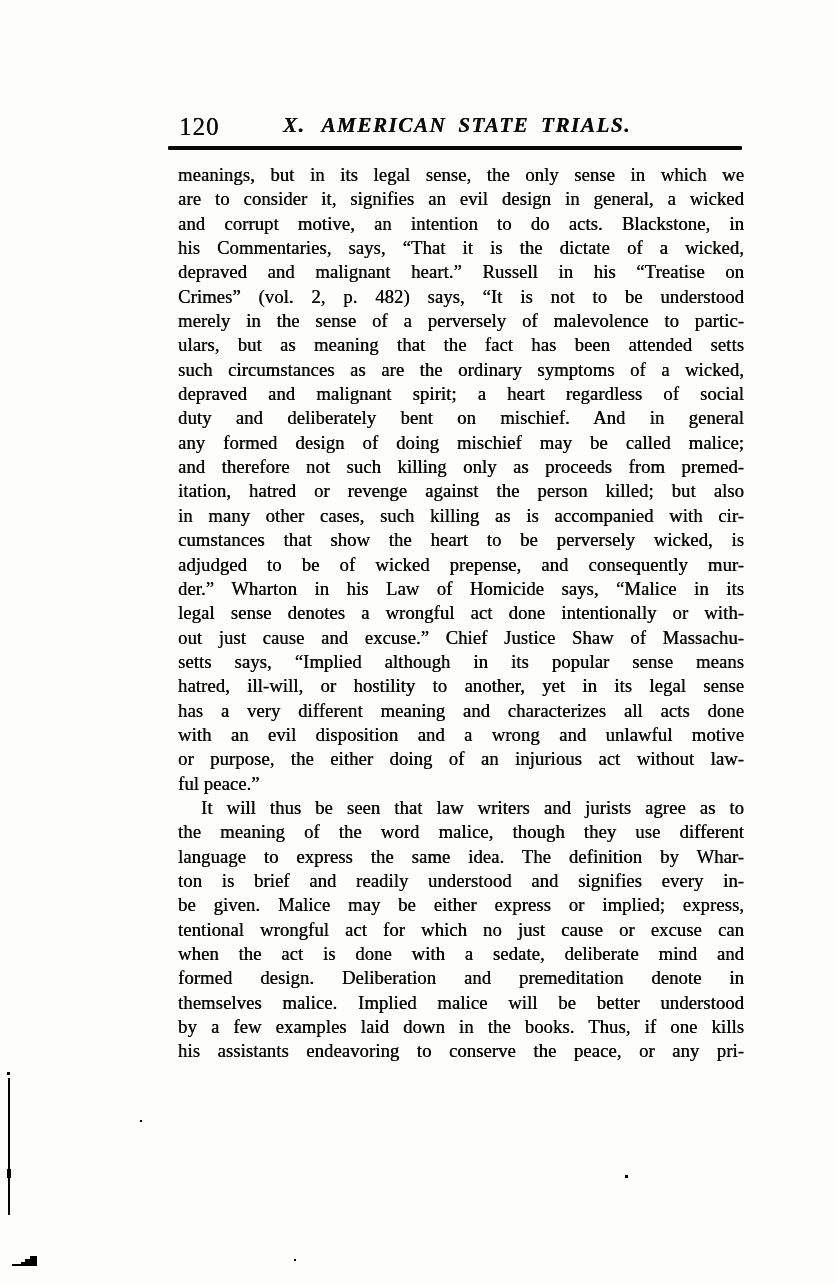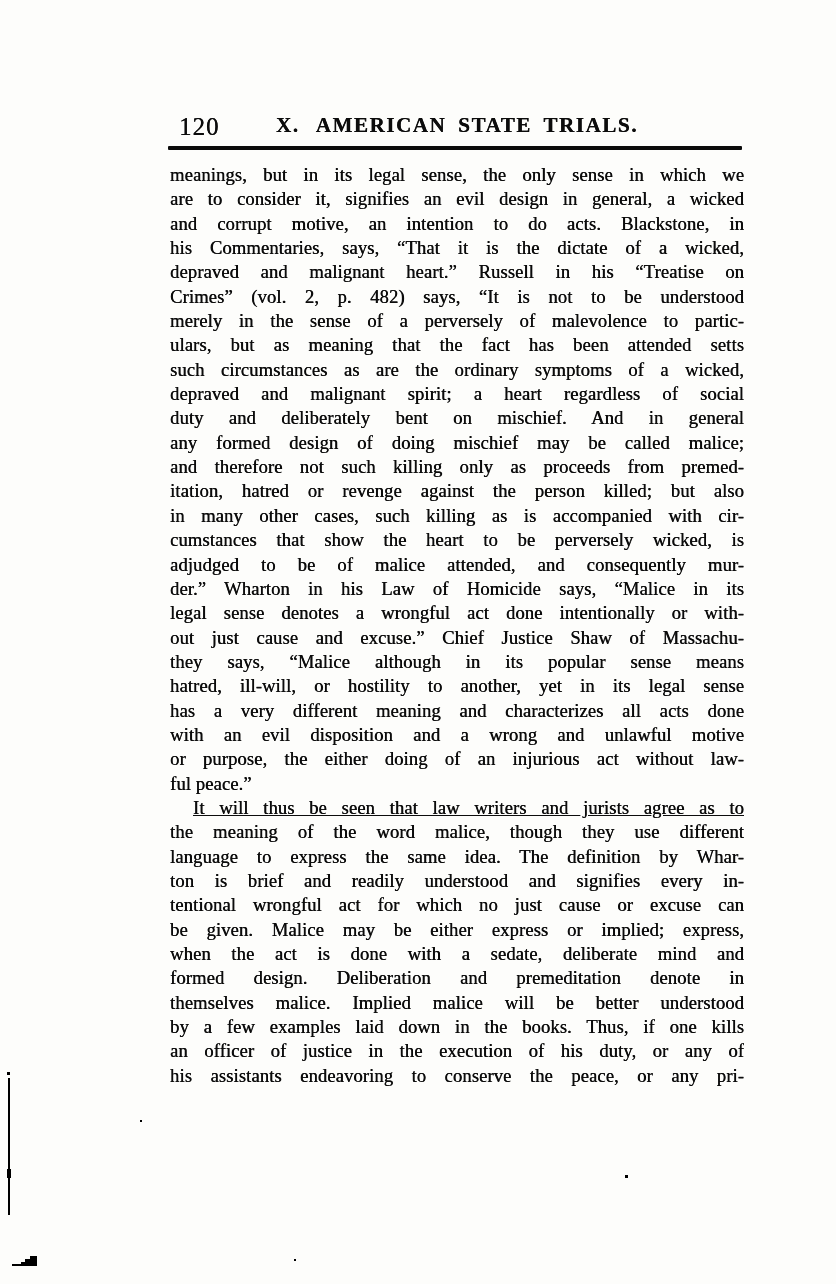--- a/index.html
+++ b/index.html
@@ -31,20 +31,21 @@
     font-size: 25px;
     letter-spacing: 1px;
     text-shadow: 0.3px 0 0 currentColor;
   }
   .header-title {
     position: absolute;
     left: 0;
     right: 0;
     top: 3px;
     text-align: center;
+    font-style: italic;
     font-weight: bold;
     font-size: 21px;
     letter-spacing: 1.6px;
     word-spacing: 5px;
     text-shadow: 0.3px 0 0 currentColor;
   }
   .header-title .section-number {
     margin-right: 16px;
   }
   .header-rule {
@@ -66,27 +67,27 @@
     text-shadow: 0.35px 0 0 currentColor; 
   }
   .line {
     height: 24.35px;
     line-height: 24.35px;
     overflow: hidden;
     text-align: justify;
     text-align-last: justify;
     letter-spacing: 0.1px;
     white-space: normal;
+    margin-left: 8px;
   }
   .line.lastline {
     text-align-last: left;
   }
   .line.indent {
     text-indent: 23px;
-    text-decoration: underline;
   }
   
   .artifact {
     position: absolute;
     background: #000;
   }
   .margin-line       { left: 8px;  top: 1078px; width: 1.6px; height: 137px; }
   .margin-line-dot   { left: 7px;  top: 1072px; width: 2.5px; height: 3px; }
   .margin-line-nub   { left: 7px;  top: 1169px; width: 3.5px; height: 9px; }
   .smudge-base       { left: 12px; top: 1264px; width: 25px;  height: 1.6px; }
@@ -121,41 +122,40 @@
       <div class="line">merely in the sense of a perversely of malevolence to partic-</div>
       <div class="line">ulars, but as meaning that the fact has been attended setts</div>
       <div class="line">such circumstances as are the ordinary symptoms of a wicked,</div>
       <div class="line">depraved and malignant spirit; a heart regardless of social</div>
       <div class="line">duty and deliberately bent on mischief. And in general</div>
       <div class="line">any formed design of doing mischief may be called malice;</div>
       <div class="line">and therefore not such killing only as proceeds from premed-</div>
       <div class="line">itation, hatred or revenge against the person killed; but also</div>
       <div class="line">in many other cases, such killing as is accompanied with cir-</div>
       <div class="line">cumstances that show the heart to be perversely wicked, is</div>
-      <div class="line">adjudged to be of malice attended, and consequently mur-</div>
+      <div class="line">adjudged to be of wicked prepense, and consequently mur-</div>
       <div class="line">der.” Wharton in his Law of Homicide says, “Malice in its</div>
       <div class="line">legal sense denotes a wrongful act done intentionally or with-</div>
       <div class="line">out just cause and excuse.” Chief Justice Shaw of Massachu-</div>
-      <div class="line">they says, “Malice although in its popular sense means</div>
+      <div class="line">setts says, “Implied although in its popular sense means</div>
       <div class="line">hatred, ill-will, or hostility to another, yet in its legal sense</div>
       <div class="line">has a very different meaning and characterizes all acts done</div>
       <div class="line">with an evil disposition and a wrong and unlawful motive</div>
       <div class="line">or purpose, the either doing of an injurious act without law-</div>
       <div class="line lastline">ful peace.”</div>
       <div class="line indent">It will thus be seen that law writers and jurists agree as to</div>
       <div class="line">the meaning of the word malice, though they use different</div>
       <div class="line">language to express the same idea. The definition by Whar-</div>
       <div class="line">ton is brief and readily understood and signifies every in-</div>
+      <div class="line">be given. Malice may be either express or implied; express,</div>
       <div class="line">tentional wrongful act for which no just cause or excuse can</div>
-      <div class="line">be given. Malice may be either express or implied; express,</div>
       <div class="line">when the act is done with a sedate, deliberate mind and</div>
       <div class="line">formed design. Deliberation and premeditation denote in</div>
       <div class="line">themselves malice. Implied malice will be better understood</div>
       <div class="line">by a few examples laid down in the books. Thus, if one kills</div>
-      <div class="line">an officer of justice in the execution of his duty, or any of</div>
       <div class="line">his assistants endeavoring to conserve the peace, or any pri-</div>
     </div>
 
   <div class="artifact margin-line"></div>
   <div class="artifact margin-line-dot"></div>
   <div class="artifact margin-line-nub"></div>
   <div class="artifact smudge-base"></div>
   <div class="artifact smudge-step1"></div>
   <div class="artifact smudge-step2"></div>
   <div class="artifact smudge-step3"></div>

